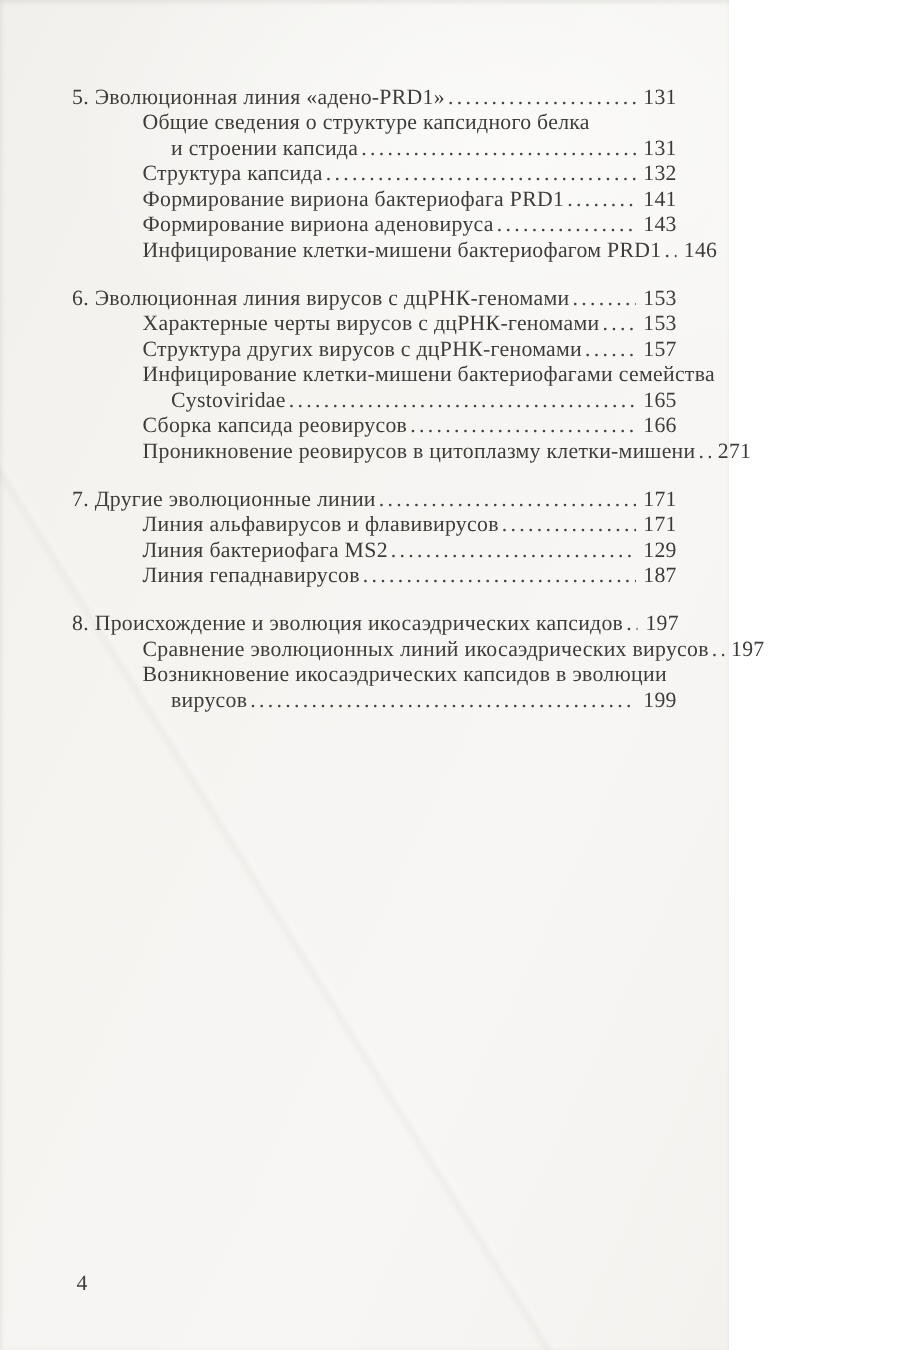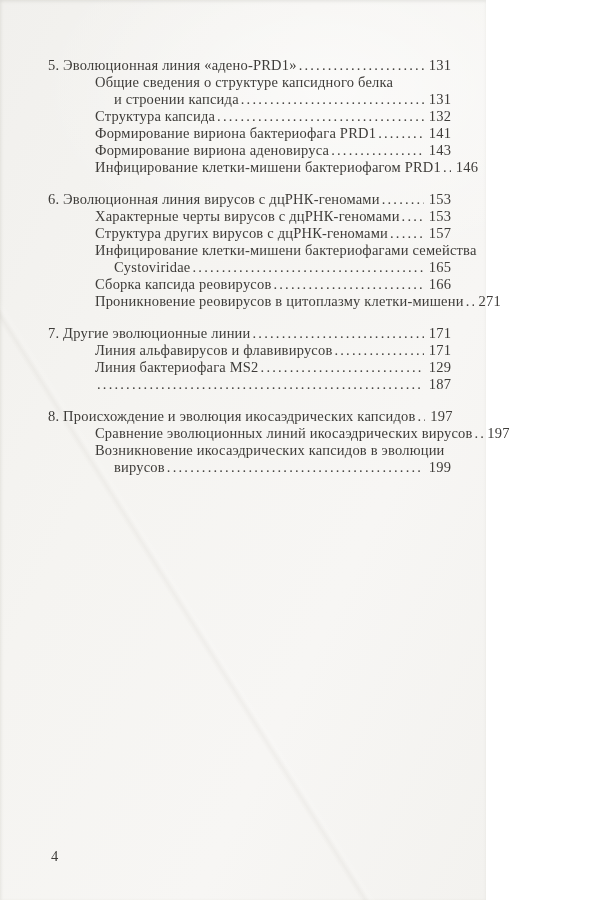--- a/index.html
+++ b/index.html
@@ -164,20 +164,21 @@
           <span class="t">Линия альфавирусов и флавивирусов </span>
           <span class="dots"></span>
           <span class="pg">171</span>
         </div>
         <div class="row indent1">
           <span class="t">Линия бактериофага MS2 </span>
           <span class="dots"></span>
           <span class="pg">129</span>
         </div>
         <div class="row indent1">
+          <span class="t">Линия гепаднавирусов </span>
           <span class="dots"></span>
           <span class="pg">187</span>
         </div>
       </div>
       <div class="toc-section">
         <div class="row indent0">
           <span class="t">8. Происхождение и эволюция икосаэдрических капсидов </span>
           <span class="dots"></span>
           <span class="pg">197</span>
         </div>

